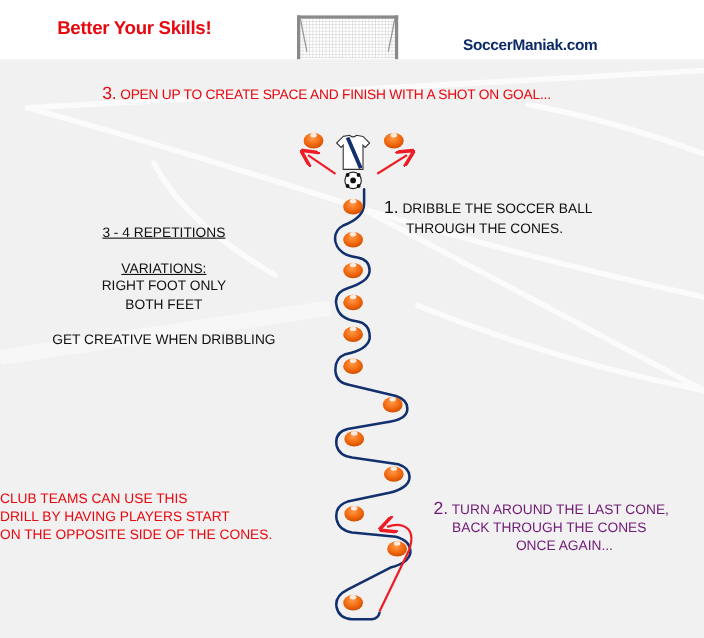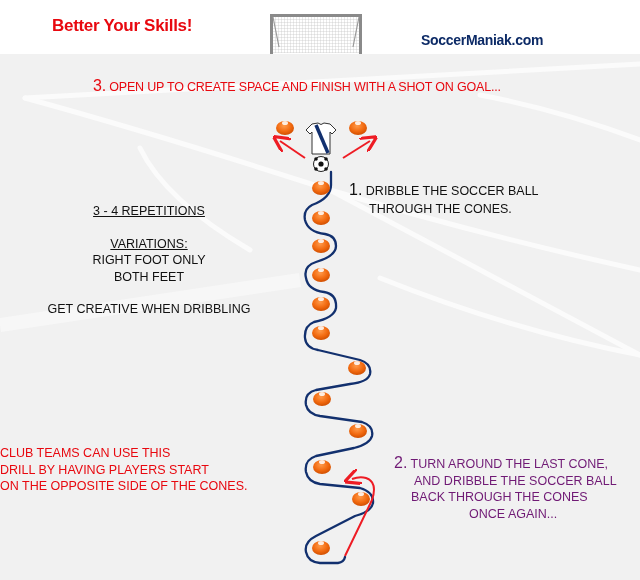--- a/index.html
+++ b/index.html
@@ -172,16 +172,15 @@
 </div>
 
 <div class="txt club">
   <div>CLUB TEAMS CAN USE THIS</div>
   <div>DRILL BY HAVING PLAYERS START</div>
   <div>ON THE OPPOSITE SIDE OF THE CONES.</div>
 </div>
 
 <div class="txt step2">
   <div><span class="num">2.</span> <span>TURN AROUND THE LAST CONE,</span></div>
-  <div style="padding-left:20px">AND DRIBBLE THE SOCCER BALL</div>
   <div style="padding-left:17px">BACK THROUGH THE CONES</div>
   <div style="padding-left:75px">ONCE AGAIN...</div>
 </div>
 
 </body></html>

